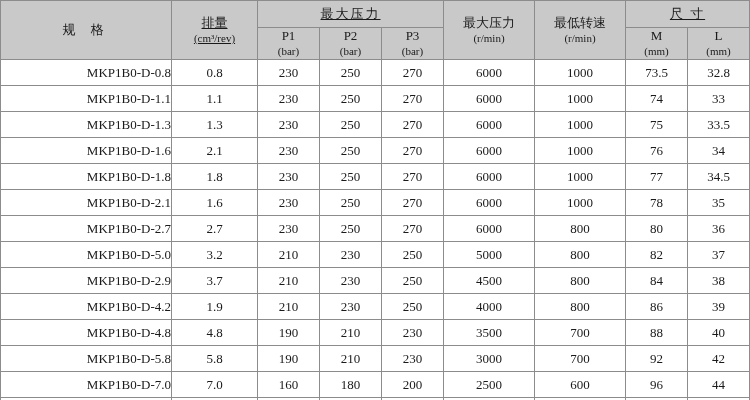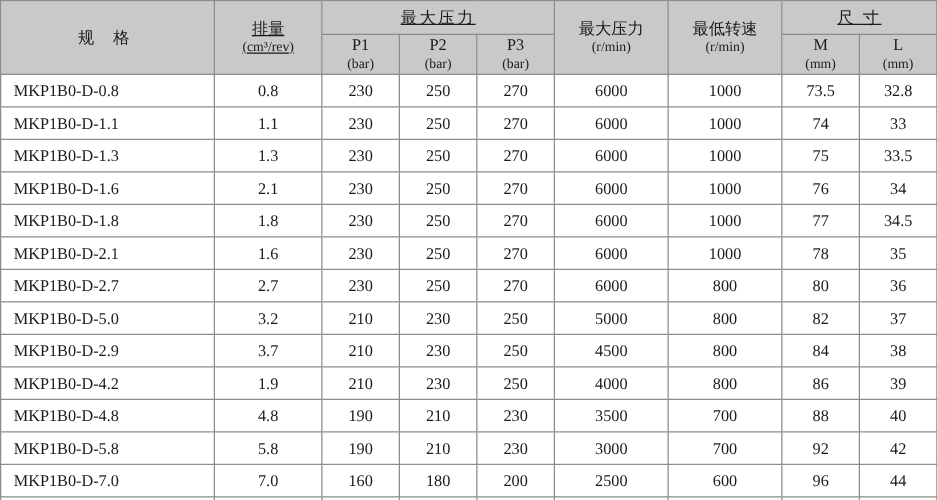--- a/index.html
+++ b/index.html
@@ -53,21 +53,21 @@
   }
   .sub-label {
     display: block;
     font-size: 13px;
   }
   tbody td {
     height: 25px;
     background: #ffffff;
   }
   tbody td.model {
-    text-align: left;
+    text-align: right;
     padding-left: 10px;
     font-size: 13px;
   }
   .col-model { width: 170px; margin-left: 40px; }
   .col-disp  { width: 85px; text-decoration: underline; }
   .col-p     { width: 68px; }
   .col-rpm   { width: 90px; }
   .col-ml    { width: 55px; }
   .dim-sub { font-size: 13px; }
 </style>

